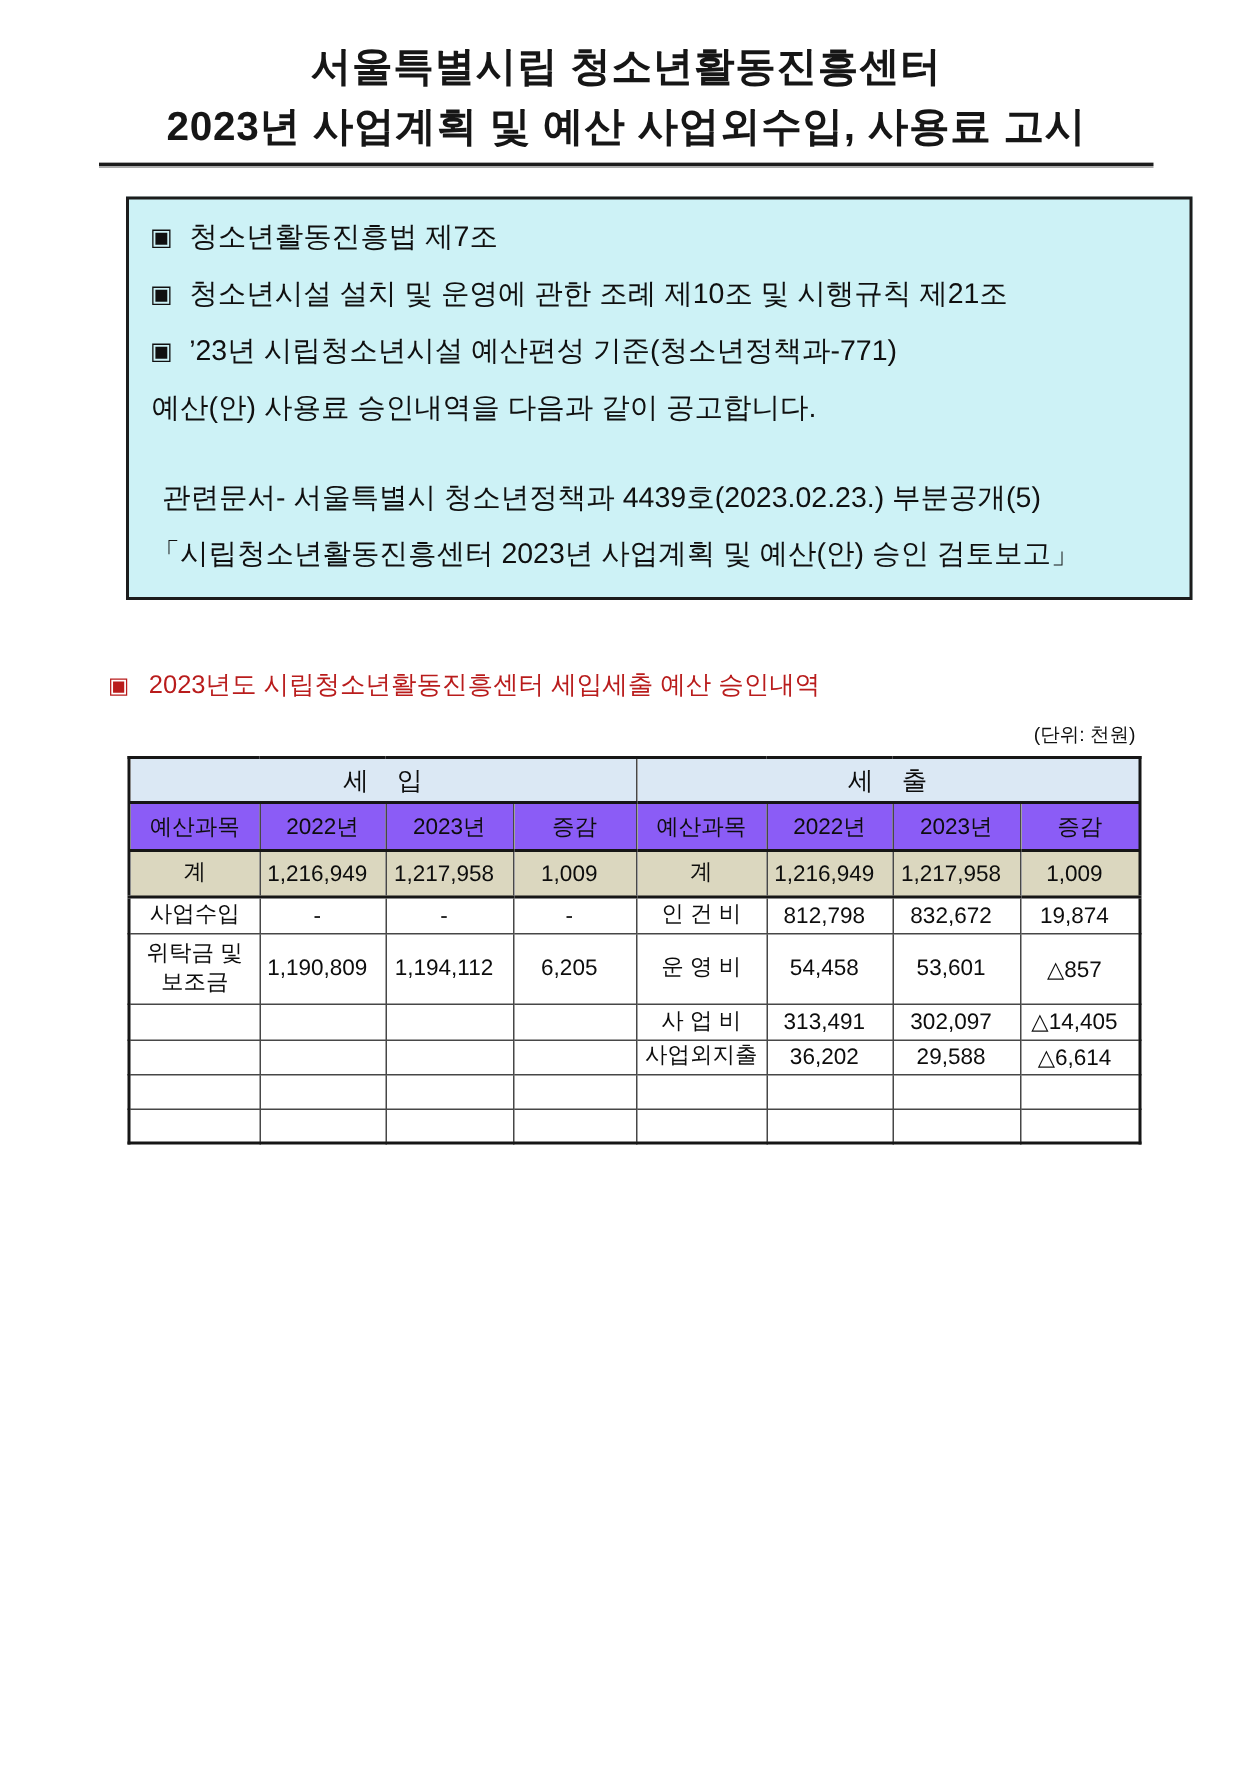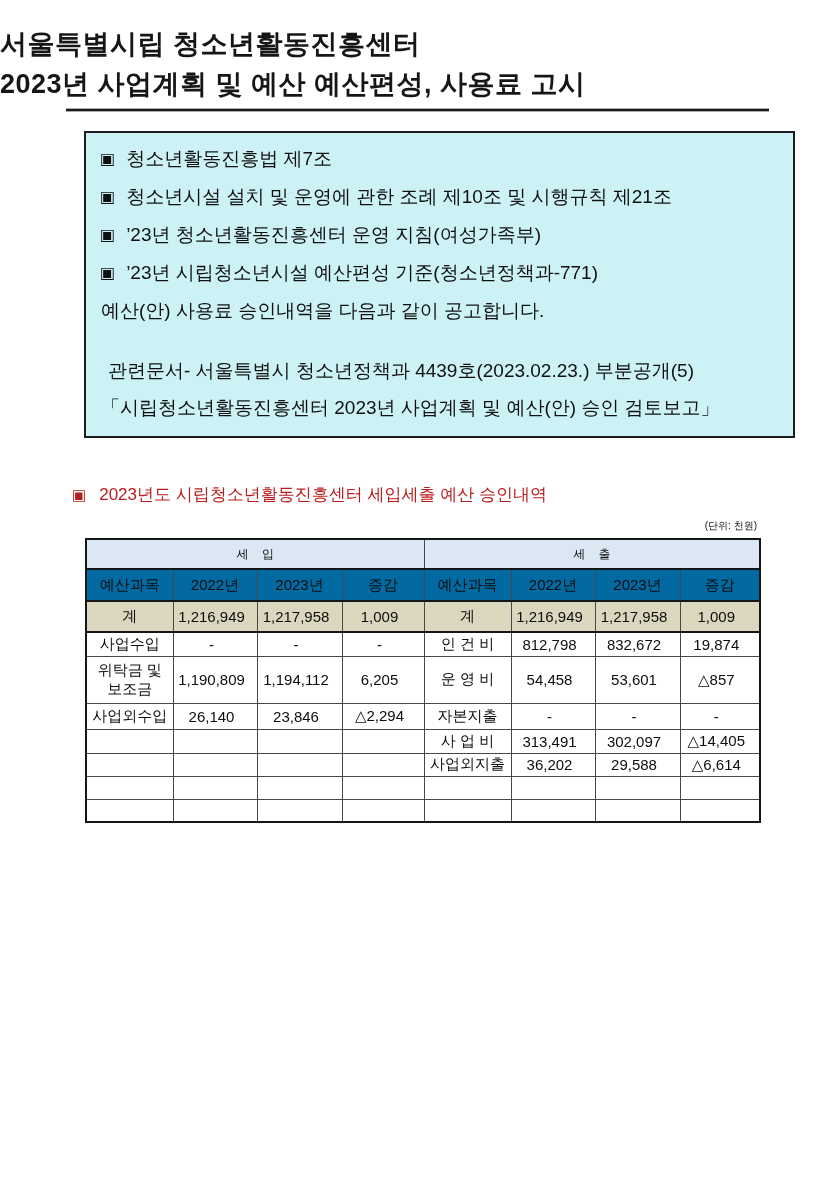--- a/index.html
+++ b/index.html
@@ -14,21 +14,21 @@
   body {
     width: 835px; height: 1181px;
     font-family: "Liberation Sans", "DejaVu Sans", sans-serif;
     color: #111;
     position: relative;
     overflow: hidden;
   }
   .page { width: 835px; height: 1181px; }
 
   
-  .title-block { padding-top: 24px; }
+  .title-block { padding-top: 24px; text-align: center; }
   .title-line {
     font-size: 27px; font-weight: bold; color: #161616;
     line-height: 40px; letter-spacing: 0.5px;
   }
   .title-rule {
     height: 4px; margin: 4px 66px 0 66px;
     background: linear-gradient(to bottom, #ababab 0 1px, #1c1c1c 1px 3px, #ababab 3px 4px);
   }
 
   
@@ -46,46 +46,46 @@
   .nb-doc2 { padding-left: 1px; }
 
   
   .section-heading {
     margin: 45px 0 0 72px;
     font-size: 17px; color: #b91c1c; white-space: nowrap;
   }
   .section-heading .marker { font-size: 15px; margin-right: 13px; }
   .unit-note {
     margin: 13px 78px 0 0;
-    text-align: right; font-size: 10px; color: #101010;
+    text-align: right; font-size: 13px; color: #101010;
   }
 
   
   table.budget {
     margin: 5px 0 0 85px;
     border-collapse: collapse; table-layout: fixed;
     width: 674px;
     font-size: 15px; color: #0d0d0d;
   }
   table.budget th, table.budget td {
     border: 1px solid var(--thin-line, #474747);
     overflow: hidden; font-weight: normal;
   }
   
   table.budget { border: 2px solid var(--thick-line, #161616); }
   th.mid, td.mid { border-left: 2px solid var(--thick-line, #161616); text-align: center; }
 
   tr.group-header th {
     background: var(--table-header-bg, #dbe8f4);
-    font-size: 12px; white-space: pre;
+    font-size: 17px; white-space: pre;
     border-bottom: 2px solid var(--thick-line, #161616);
     height: 30px;
     margin-left: 25px;
   }
-  tr.col-header th { background: #0369a1; height: 32px; }
+  tr.col-header th { background: #8b5cf6; height: 32px; }
   tr.total-row td {
     background: var(--total-row-bg, #dbd7bf);
     border-top: 2px solid var(--thick-line, #161616);
     border-bottom: 2px solid var(--thick-line, #161616);
   }
   td.lbl { text-align: center; white-space: pre-line; line-height: 1.25; }
   td.num { text-align: center; padding-right: 7px; white-space: nowrap; }
   tr.h-total { height: 31px; }
   tr.h-r1 { height: 24px; }
   tr.h-r2 { height: 47px; }
@@ -95,33 +95,30 @@
   tr.h-r6 { height: 23px; }
   tr.h-r7 { height: 23px; }
 </style>
 </head>
 <body>
 
 <div class="page">
 
   <div class="title-block">
     <div class="title-line">서울특별시립 청소년활동진흥센터</div>
-    <div class="title-line">2023년 사업계획 및 예산 예산편성, 사용료 고시</div>
+    <div class="title-line">2023년 사업계획 및 예산 사업외수입, 사용료 고시</div>
   </div>
   <div class="title-rule"></div>
 
   <div class="notice-box">
     <div class="nb-line">
       <span class="marker">▣</span><span>청소년활동진흥법 제7조</span>
     </div>
     <div class="nb-line">
       <span class="marker">▣</span><span>청소년시설 설치 및 운영에 관한 조례 제10조 및 시행규칙 제21조</span>
-    </div>
-    <div class="nb-line">
-      <span class="marker">▣</span><span>’23년 청소년활동진흥센터 운영 지침(여성가족부)</span>
     </div>
     <div class="nb-line">
       <span class="marker">▣</span><span>’23년 시립청소년시설 예산편성 기준(청소년정책과-771)</span>
     </div>
     <div class="nb-line nb-para">예산(안) 사용료 승인내역을 다음과 같이 공고합니다.</div>
     <div class="nb-spacer"></div>
     <div class="nb-line nb-doc1">관련문서- 서울특별시 청소년정책과 4439호(2023.02.23.) 부분공개(5)</div>
     <div class="nb-line nb-doc2">「시립청소년활동진흥센터 2023년 사업계획 및 예산(안) 승인 검토보고」</div>
   </div>
 
@@ -180,30 +177,20 @@
         <td class="lbl">위탁금 및
 보조금</td>
         <td class="num">1,190,809</td>
         <td class="num">1,194,112</td>
         <td class="num">6,205</td>
         <td class="lbl mid">운 영 비</td>
         <td class="num">54,458</td>
         <td class="num">53,601</td>
         <td class="num">△857</td>
       </tr>
-      <tr class="h-r3">
-        <td class="lbl">사업외수입</td>
-        <td class="num">26,140</td>
-        <td class="num">23,846</td>
-        <td class="num">△2,294</td>
-        <td class="lbl mid">자본지출</td>
-        <td class="num">-</td>
-        <td class="num">-</td>
-        <td class="num">-</td>
-      </tr>
       <tr class="h-r4">
         <td class="lbl"></td>
         <td class="num"></td>
         <td class="num"></td>
         <td class="num"></td>
         <td class="lbl mid">사 업 비</td>
         <td class="num">313,491</td>
         <td class="num">302,097</td>
         <td class="num">△14,405</td>
       </tr>

